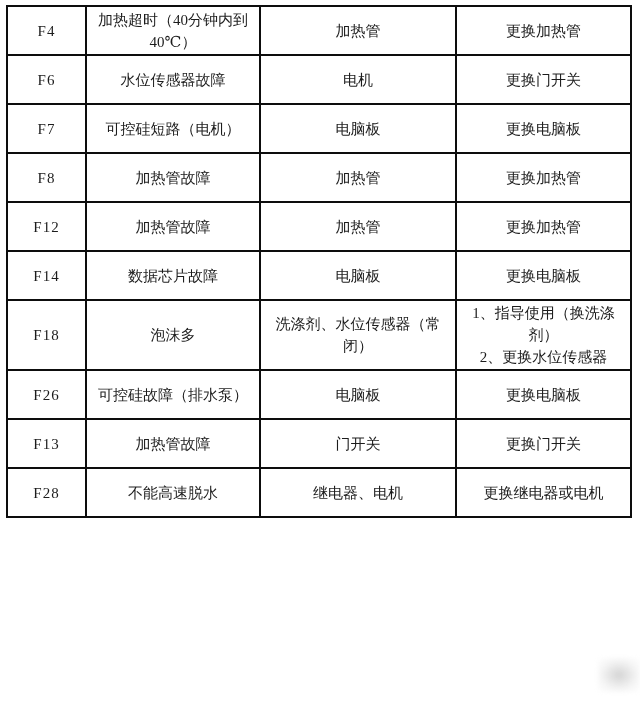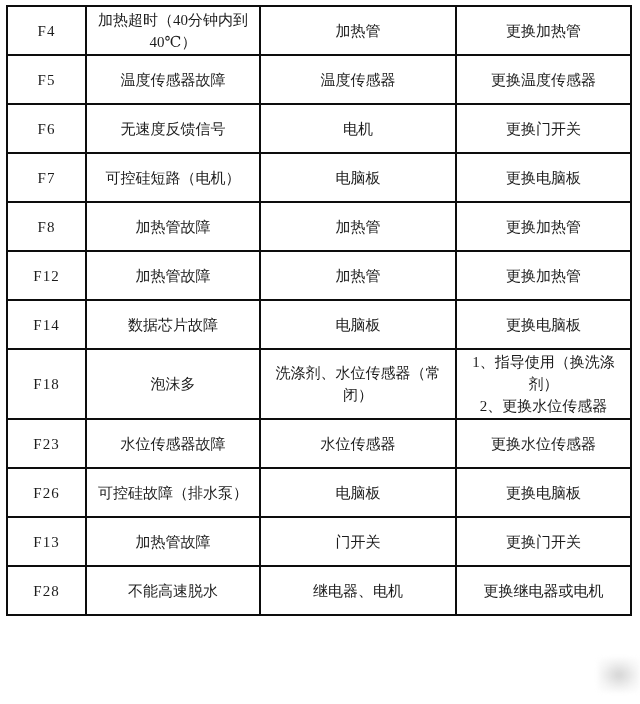--- a/index.html
+++ b/index.html
@@ -70,28 +70,22 @@
     </colgroup>
     <tbody id="table-body">
         <tr>
           <td class="code-cell">F4</td>
           <td class="fault-cell">加热超时（40分钟内到
 40℃）</td>
           <td class="component-cell">加热管</td>
           <td class="solution-cell">更换加热管</td>
         </tr>
         <tr>
-          <td class="code-cell">F5</td>
-          <td class="fault-cell">温度传感器故障</td>
-          <td class="component-cell">温度传感器</td>
-          <td class="solution-cell">更换温度传感器</td>
-        </tr>
-        <tr>
           <td class="code-cell">F6</td>
-          <td class="fault-cell">无速度反馈信号</td>
+          <td class="fault-cell">水位传感器故障</td>
           <td class="component-cell">电机</td>
           <td class="solution-cell">更换门开关</td>
         </tr>
         <tr>
           <td class="code-cell">F7</td>
           <td class="fault-cell">可控硅短路（电机）</td>
           <td class="component-cell">电脑板</td>
           <td class="solution-cell">更换电脑板</td>
         </tr>
         <tr>
@@ -113,26 +107,20 @@
           <td class="solution-cell">更换电脑板</td>
         </tr>
         <tr>
           <td class="code-cell">F18</td>
           <td class="fault-cell">泡沫多</td>
           <td class="component-cell tight">洗涤剂、水位传感器（常闭）</td>
           <td class="solution-cell">1、指导使用（换洗涤剂）
 2、更换水位传感器</td>
         </tr>
         <tr>
-          <td class="code-cell">F23</td>
-          <td class="fault-cell">水位传感器故障</td>
-          <td class="component-cell">水位传感器</td>
-          <td class="solution-cell">更换水位传感器</td>
-        </tr>
-        <tr>
           <td class="code-cell">F26</td>
           <td class="fault-cell">可控硅故障（排水泵）</td>
           <td class="component-cell">电脑板</td>
           <td class="solution-cell">更换电脑板</td>
         </tr>
         <tr>
           <td class="code-cell">F13</td>
           <td class="fault-cell">加热管故障</td>
           <td class="component-cell">门开关</td>
           <td class="solution-cell">更换门开关</td>

